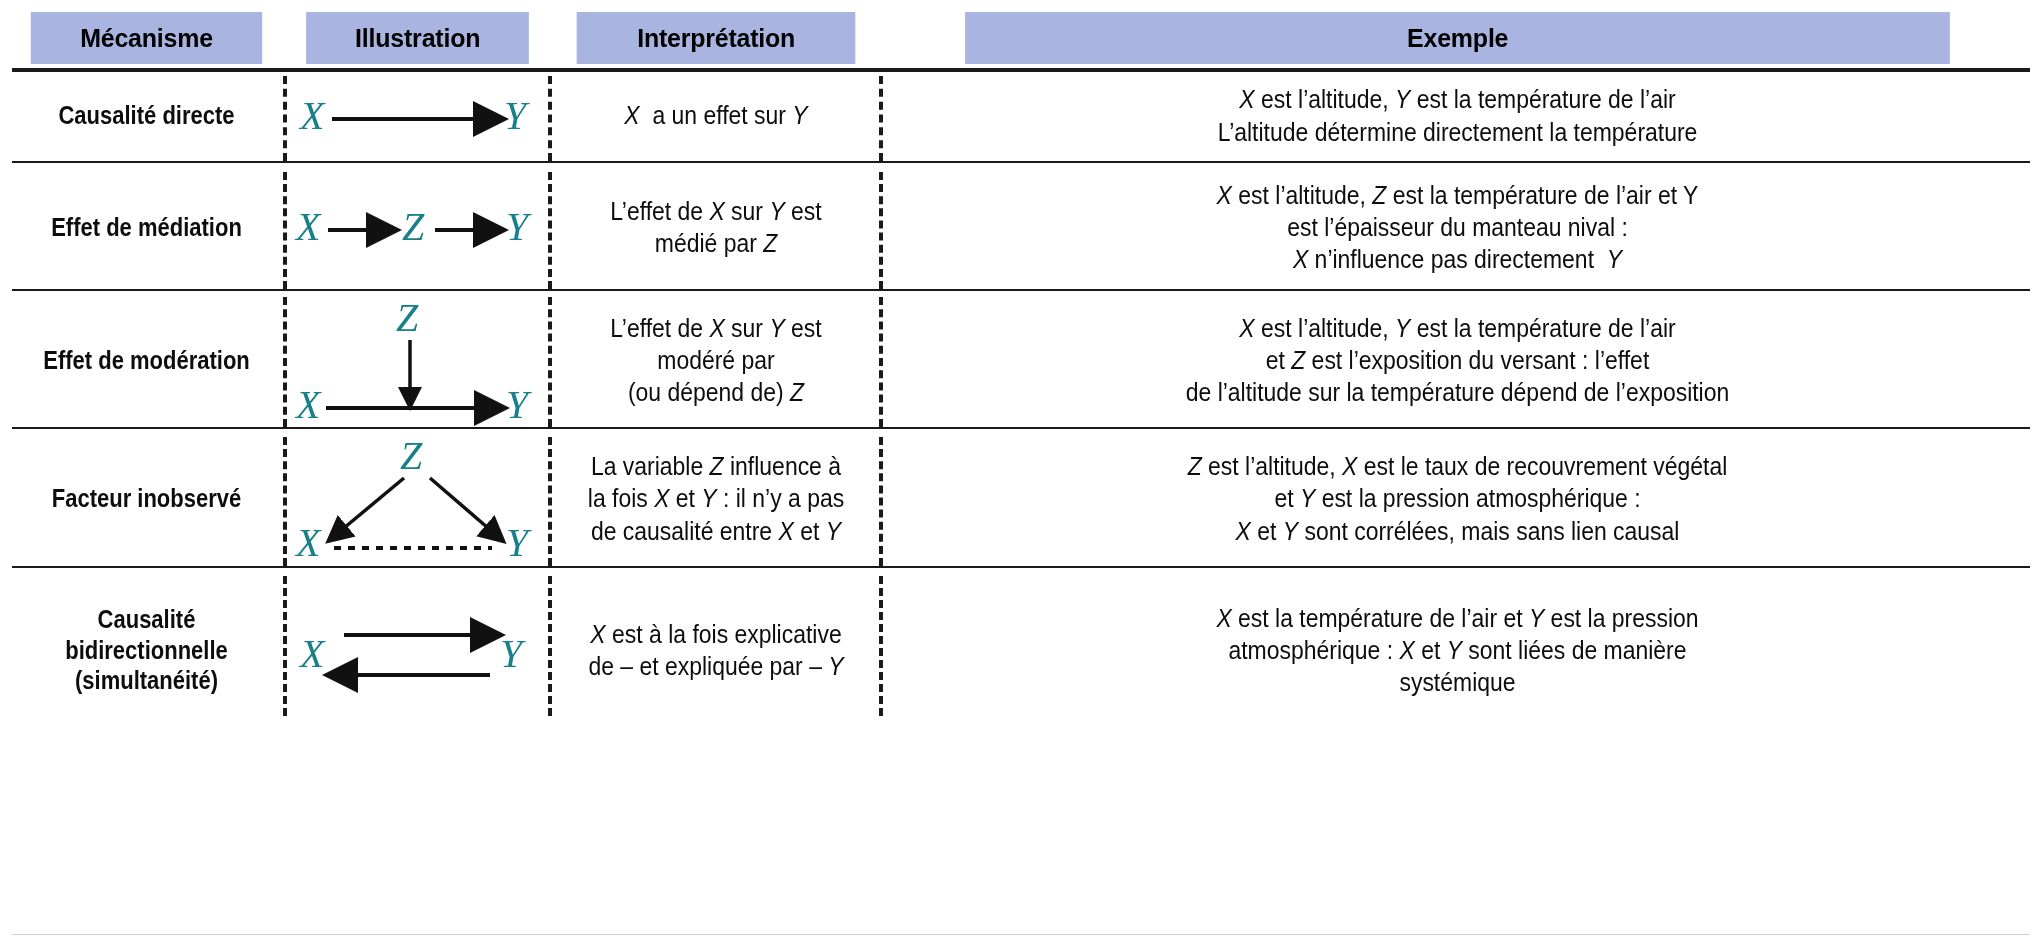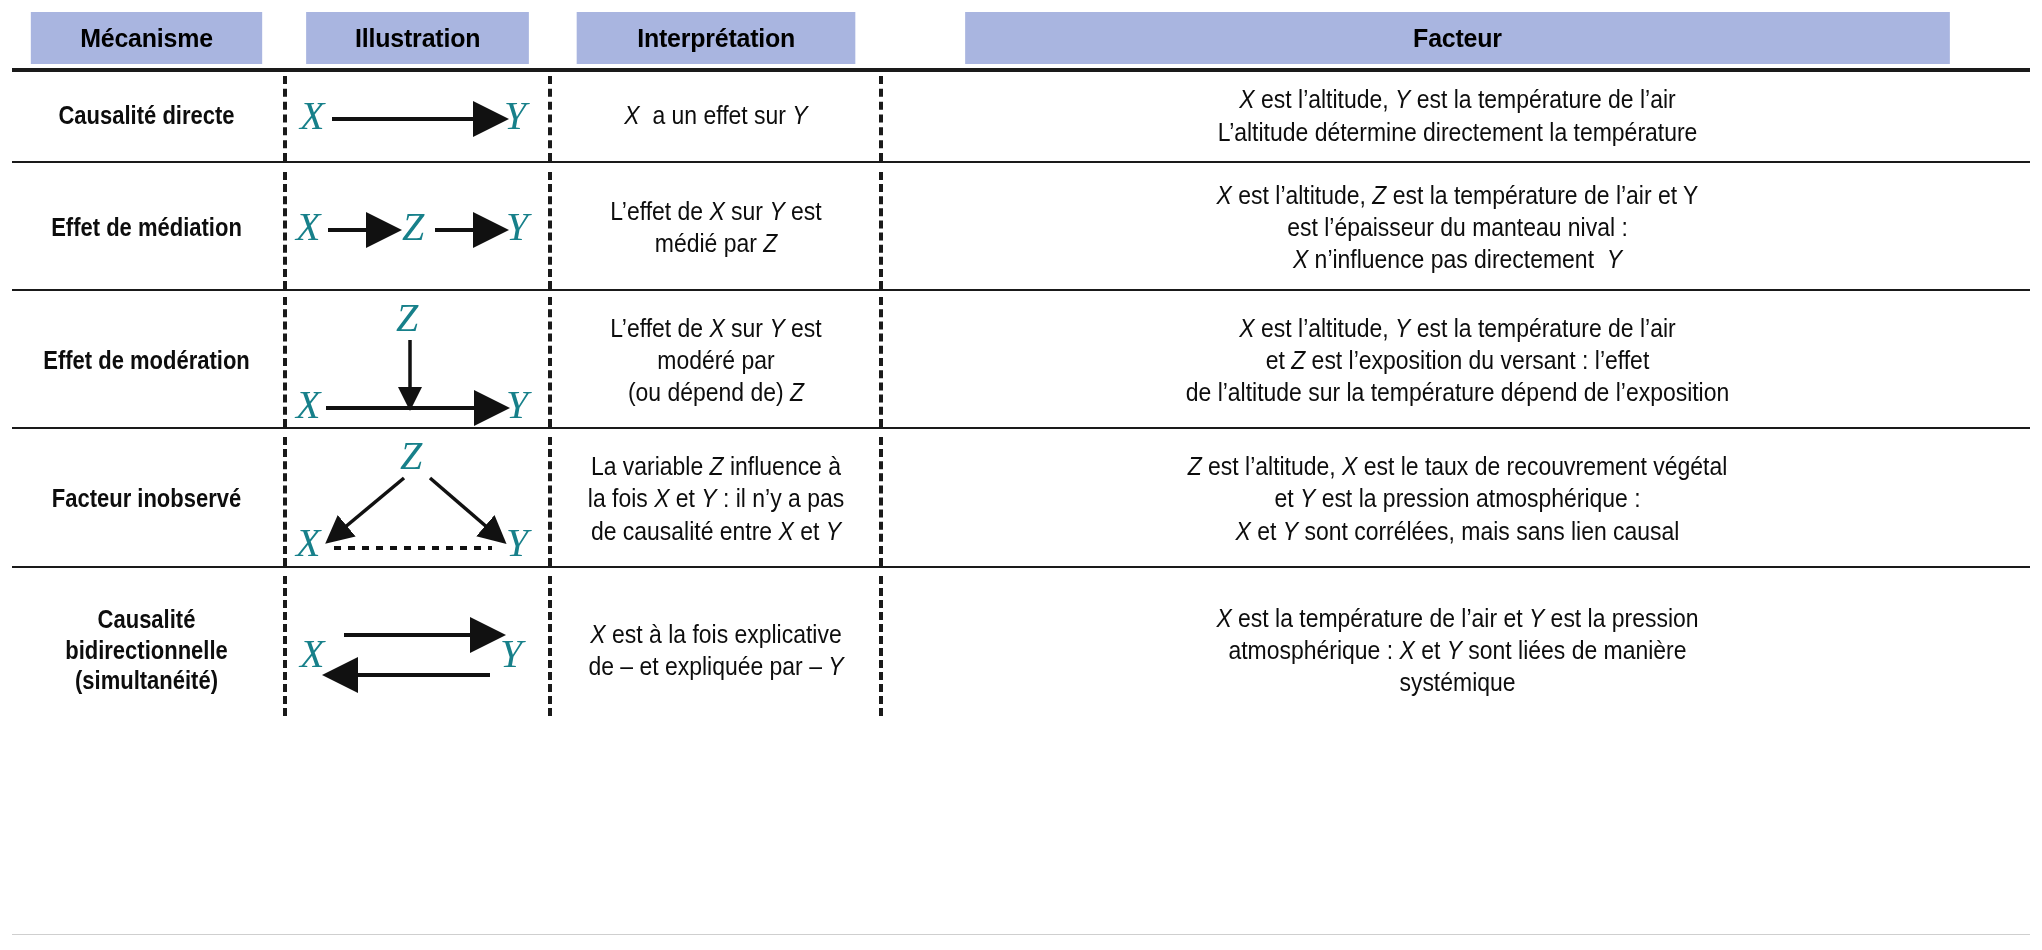--- a/index.html
+++ b/index.html
@@ -128,21 +128,21 @@
     <div class="hdr-cell hdr-c0">
       <span class="hdr-inner">Mécanisme</span>
     </div>
     <div class="hdr-cell hdr-c1">
       <span class="hdr-inner">Illustration</span>
     </div>
     <div class="hdr-cell hdr-c2">
       <span class="hdr-inner">Interprétation</span>
     </div>
     <div class="hdr-cell hdr-c3">
-      <span class="hdr-inner">Facteur</span>
+      <span class="hdr-inner">Exemple</span>
     </div>
   </div>
 
   <div class="hrule" style="top:68px;"></div>
   <div class="hrule thin" style="top:161px;"></div>
   <div class="hrule thin" style="top:289px;"></div>
   <div class="hrule thin" style="top:427px;"></div>
   <div class="hrule thin" style="top:566px;"></div>
   <div class="hrule bottom" style="top:934px;"></div>
 

